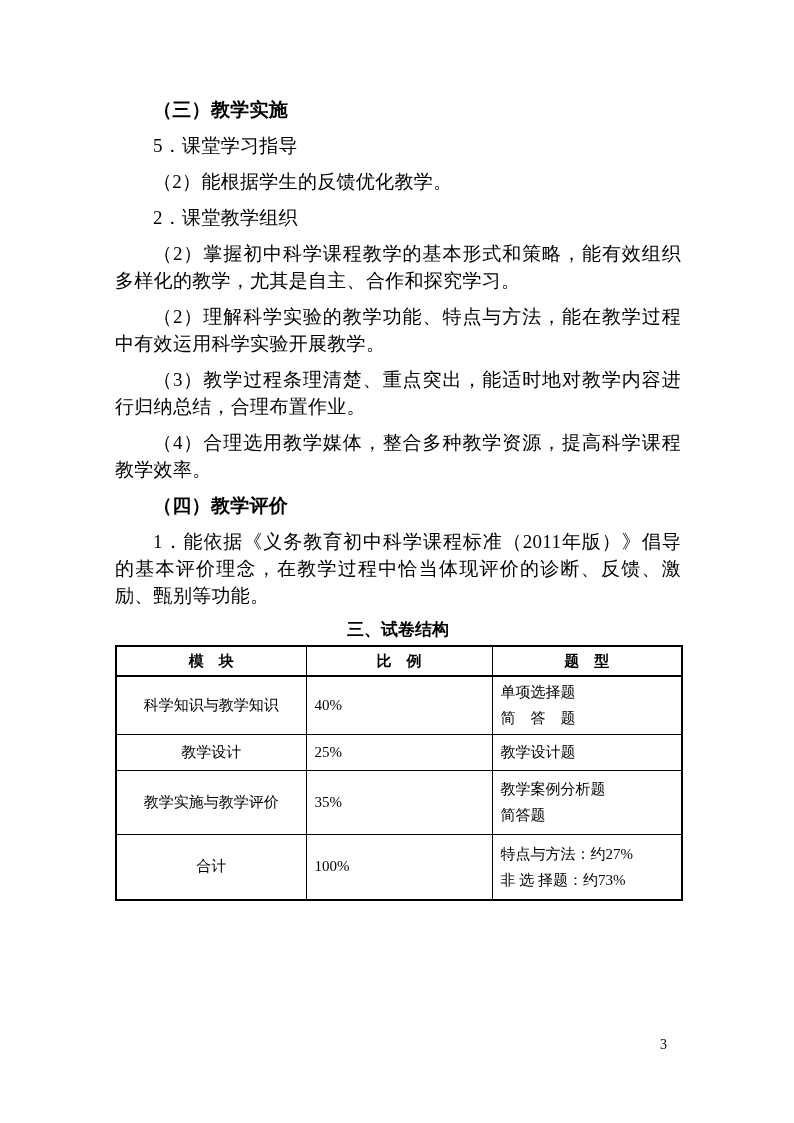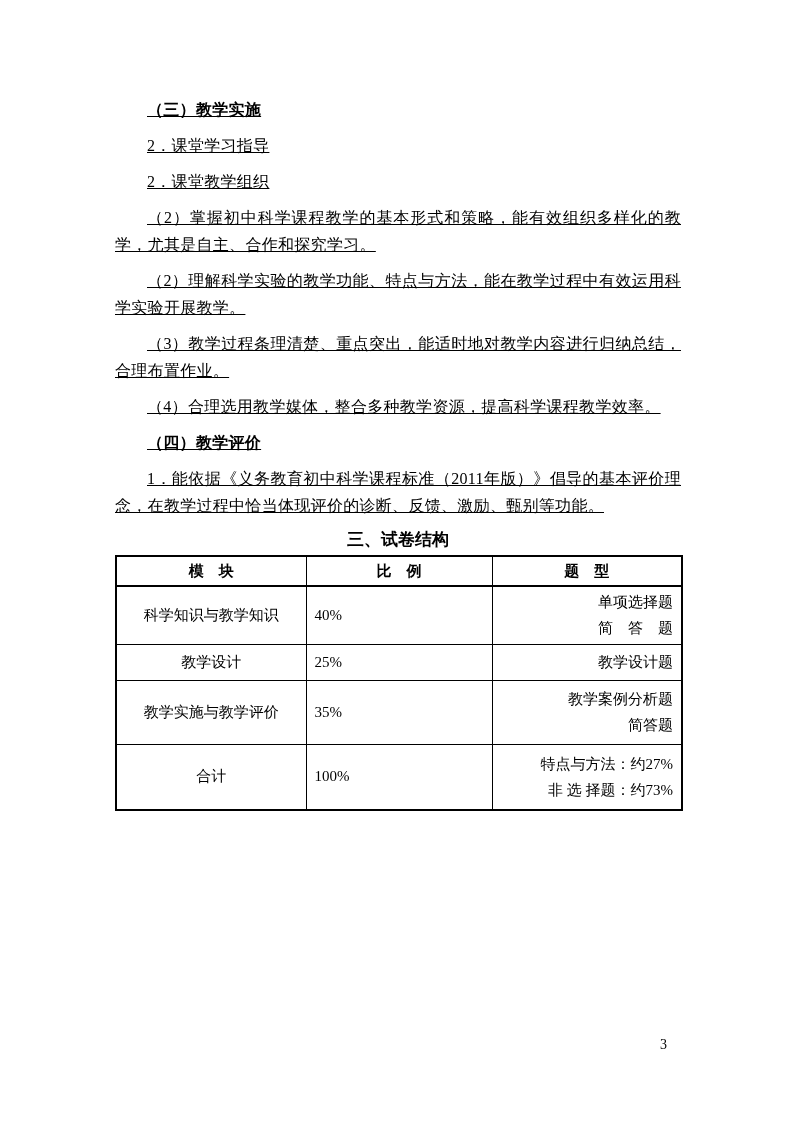--- a/index.html
+++ b/index.html
@@ -16,27 +16,26 @@
     overflow: hidden;
     margin: 0 auto;
   }
   .content {
     position: absolute;
     left: 115px;
     top: 96px;
     width: 566px;
   }
   p.para {
-    font-size: 16px;
+    font-size: 19px;
     line-height: 27px;
     text-indent: 2em;
     margin-bottom: 9px;
     text-align: justify;
     letter-spacing: 0.3px;
-    text-decoration: underline;
   }
   p.heading {
     font-weight: bold;
     font-family: "Liberation Sans", sans-serif;
   }
   .table-title {
     text-align: center;
     font-weight: bold;
     font-size: 17px;
     font-family: "Liberation Sans", sans-serif;
@@ -60,42 +59,43 @@
     font-weight: bold;
     text-align: center;
     height: 30px;
     border-bottom-width: 2px;
   }
   col.c1 { width: 190px; }
   col.c2 { width: 186px; }
   col.c3 { width: 190px; }
   td.cell-module { text-align: center; }
   td.cell-ratio  { text-align: left; }
-  td.cell-type   { text-align: right; }
+  td.cell-type   { text-align: left; }
   td.cell-type div { line-height: 26px; }
   tr.row-1 td { height: 58px; }
   tr.row-2 td { height: 36px; }
   tr.row-3 td { height: 64px; }
   tr.row-4 td { height: 66px; }
   .page-number {
     position: absolute;
     top: 1036px;
     left: 660px;
     font-size: 14px;
     line-height: 18px;
   }
 </style>
 </head>
 <body>
 
 <div class="page">
   <div class="content">
 
     <p class="para heading">（三）教学实施</p>
-    <p class="para">2．课堂学习指导</p>
+    <p class="para">5．课堂学习指导</p>
+    <p class="para">（2）能根据学生的反馈优化教学。</p>
     <p class="para">2．课堂教学组织</p>
     <p class="para">（2）掌握初中科学课程教学的基本形式和策略，能有效组织多样化的教学，尤其是自主、合作和探究学习。</p>
     <p class="para">（2）理解科学实验的教学功能、特点与方法，能在教学过程中有效运用科学实验开展教学。</p>
     <p class="para">（3）教学过程条理清楚、重点突出，能适时地对教学内容进行归纳总结，合理布置作业。</p>
     <p class="para">（4）合理选用教学媒体，整合多种教学资源，提高科学课程教学效率。</p>
     <p class="para heading">（四）教学评价</p>
     <p class="para">1．能依据《义务教育初中科学课程标准（2011年版）》倡导的基本评价理念，在教学过程中恰当体现评价的诊断、反馈、激励、甄别等功能。</p>
 
     <h3 class="table-title">三、试卷结构</h3>
 

